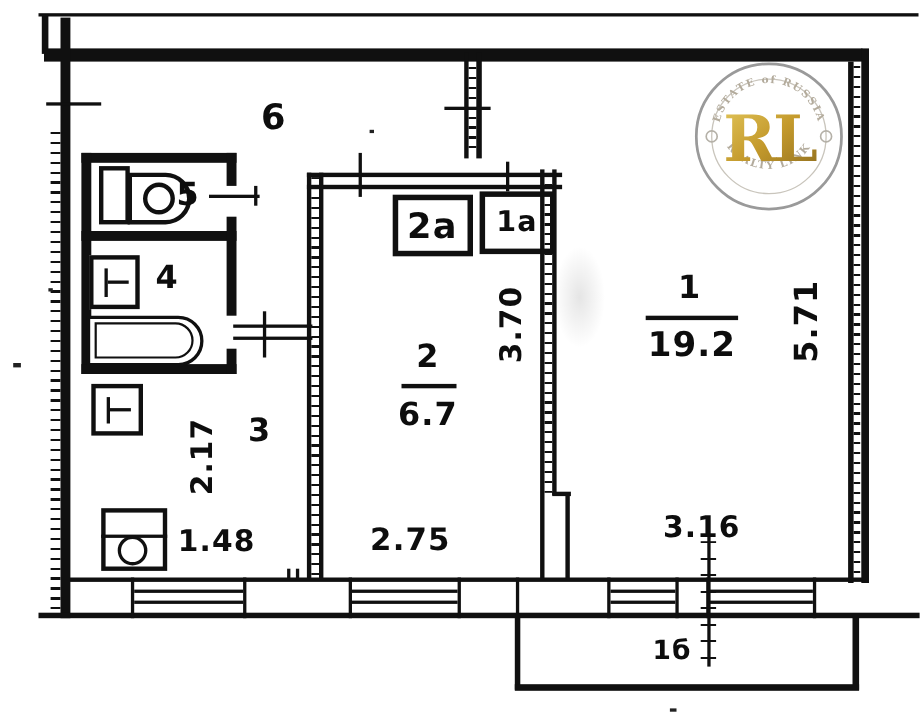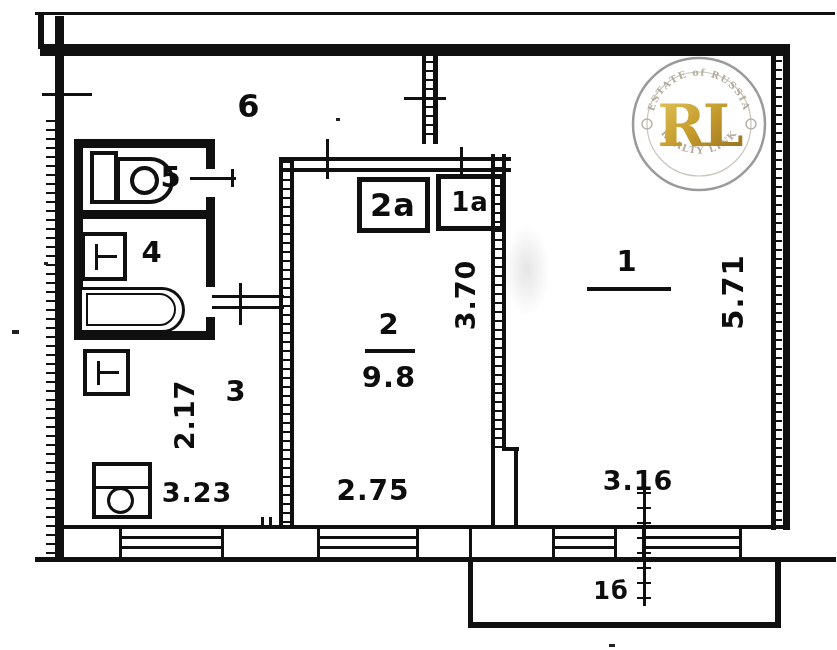--- a/index.html
+++ b/index.html
@@ -122,29 +122,30 @@
   <div class="lbl" style="left:249px;top:106px;font-size:32px">6</div>
   <div class="lbl" style="left:171px;top:177px;font-size:29px">5</div>
   <div class="lbl" style="left:152px;top:252px;font-size:29px">4</div>
   <div class="lbl" style="left:236px;top:391px;font-size:29px">3</div>
   <div class="lbl" style="left:393px;top:205px;font-size:32px">2а</div>
   <div class="lbl" style="left:470px;top:202px;font-size:26px">1а</div>
   <div class="lbl" style="left:611px;top:591px;font-size:24px">1б</div>
 
   <div class="lbl" style="left:389px;top:324px;font-size:29px">2</div>
   <div class="bar" style="left:365px;top:349px;width:50px"></div>
-  <div class="lbl" style="left:389px;top:377px;font-size:29px">9.8</div>
+  <div class="lbl" style="left:389px;top:377px;font-size:29px">6.7</div>
 
   <div class="lbl" style="left:627px;top:261px;font-size:29px">1</div>
   <div class="bar" style="left:587px;top:287px;width:84px"></div>
+  <div class="lbl" style="left:629px;top:314px;font-size:31px">19.2</div>
 
   <div class="lbl rot" style="left:733px;top:292px;font-size:29px">5.71</div>
   <div class="lbl rot" style="left:465px;top:295px;font-size:27px">3.70</div>
   <div class="lbl rot" style="left:184px;top:415px;font-size:27px">2.17</div>
-  <div class="lbl" style="left:197px;top:492px;font-size:27px">3.23</div>
+  <div class="lbl" style="left:197px;top:492px;font-size:27px">1.48</div>
   <div class="lbl" style="left:373px;top:491px;font-size:28px">2.75</div>
   <div class="lbl" style="left:638px;top:480px;font-size:27px">3.16</div>
 
   <div class="dot" style="left:12px;top:330px;width:7px;height:4px"></div>
   <div class="dot" style="left:44px;top:262px;width:4px;height:3px"></div>
   <div class="dot" style="left:336px;top:118px;width:4px;height:3px"></div>
   <div class="dot" style="left:609px;top:644px;width:6px;height:3px"></div>
   <div class="smudge" style="left:504px;top:224px;width:46px;height:92px"></div>
 
   <svg style="position:absolute;left:630px;top:55px" width="138" height="138" viewBox="0 0 138 138">

